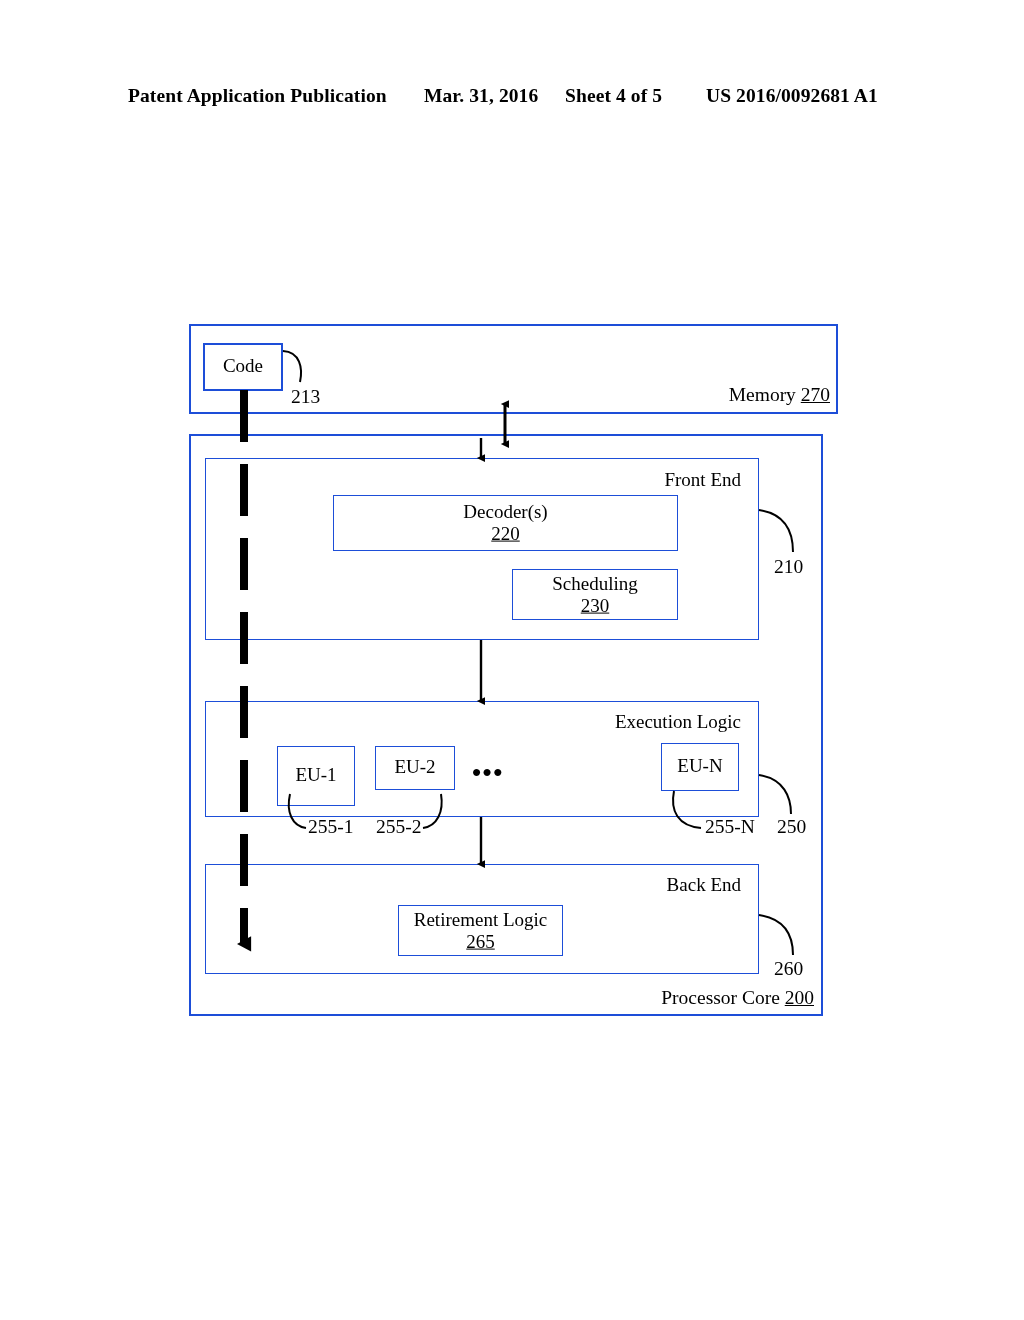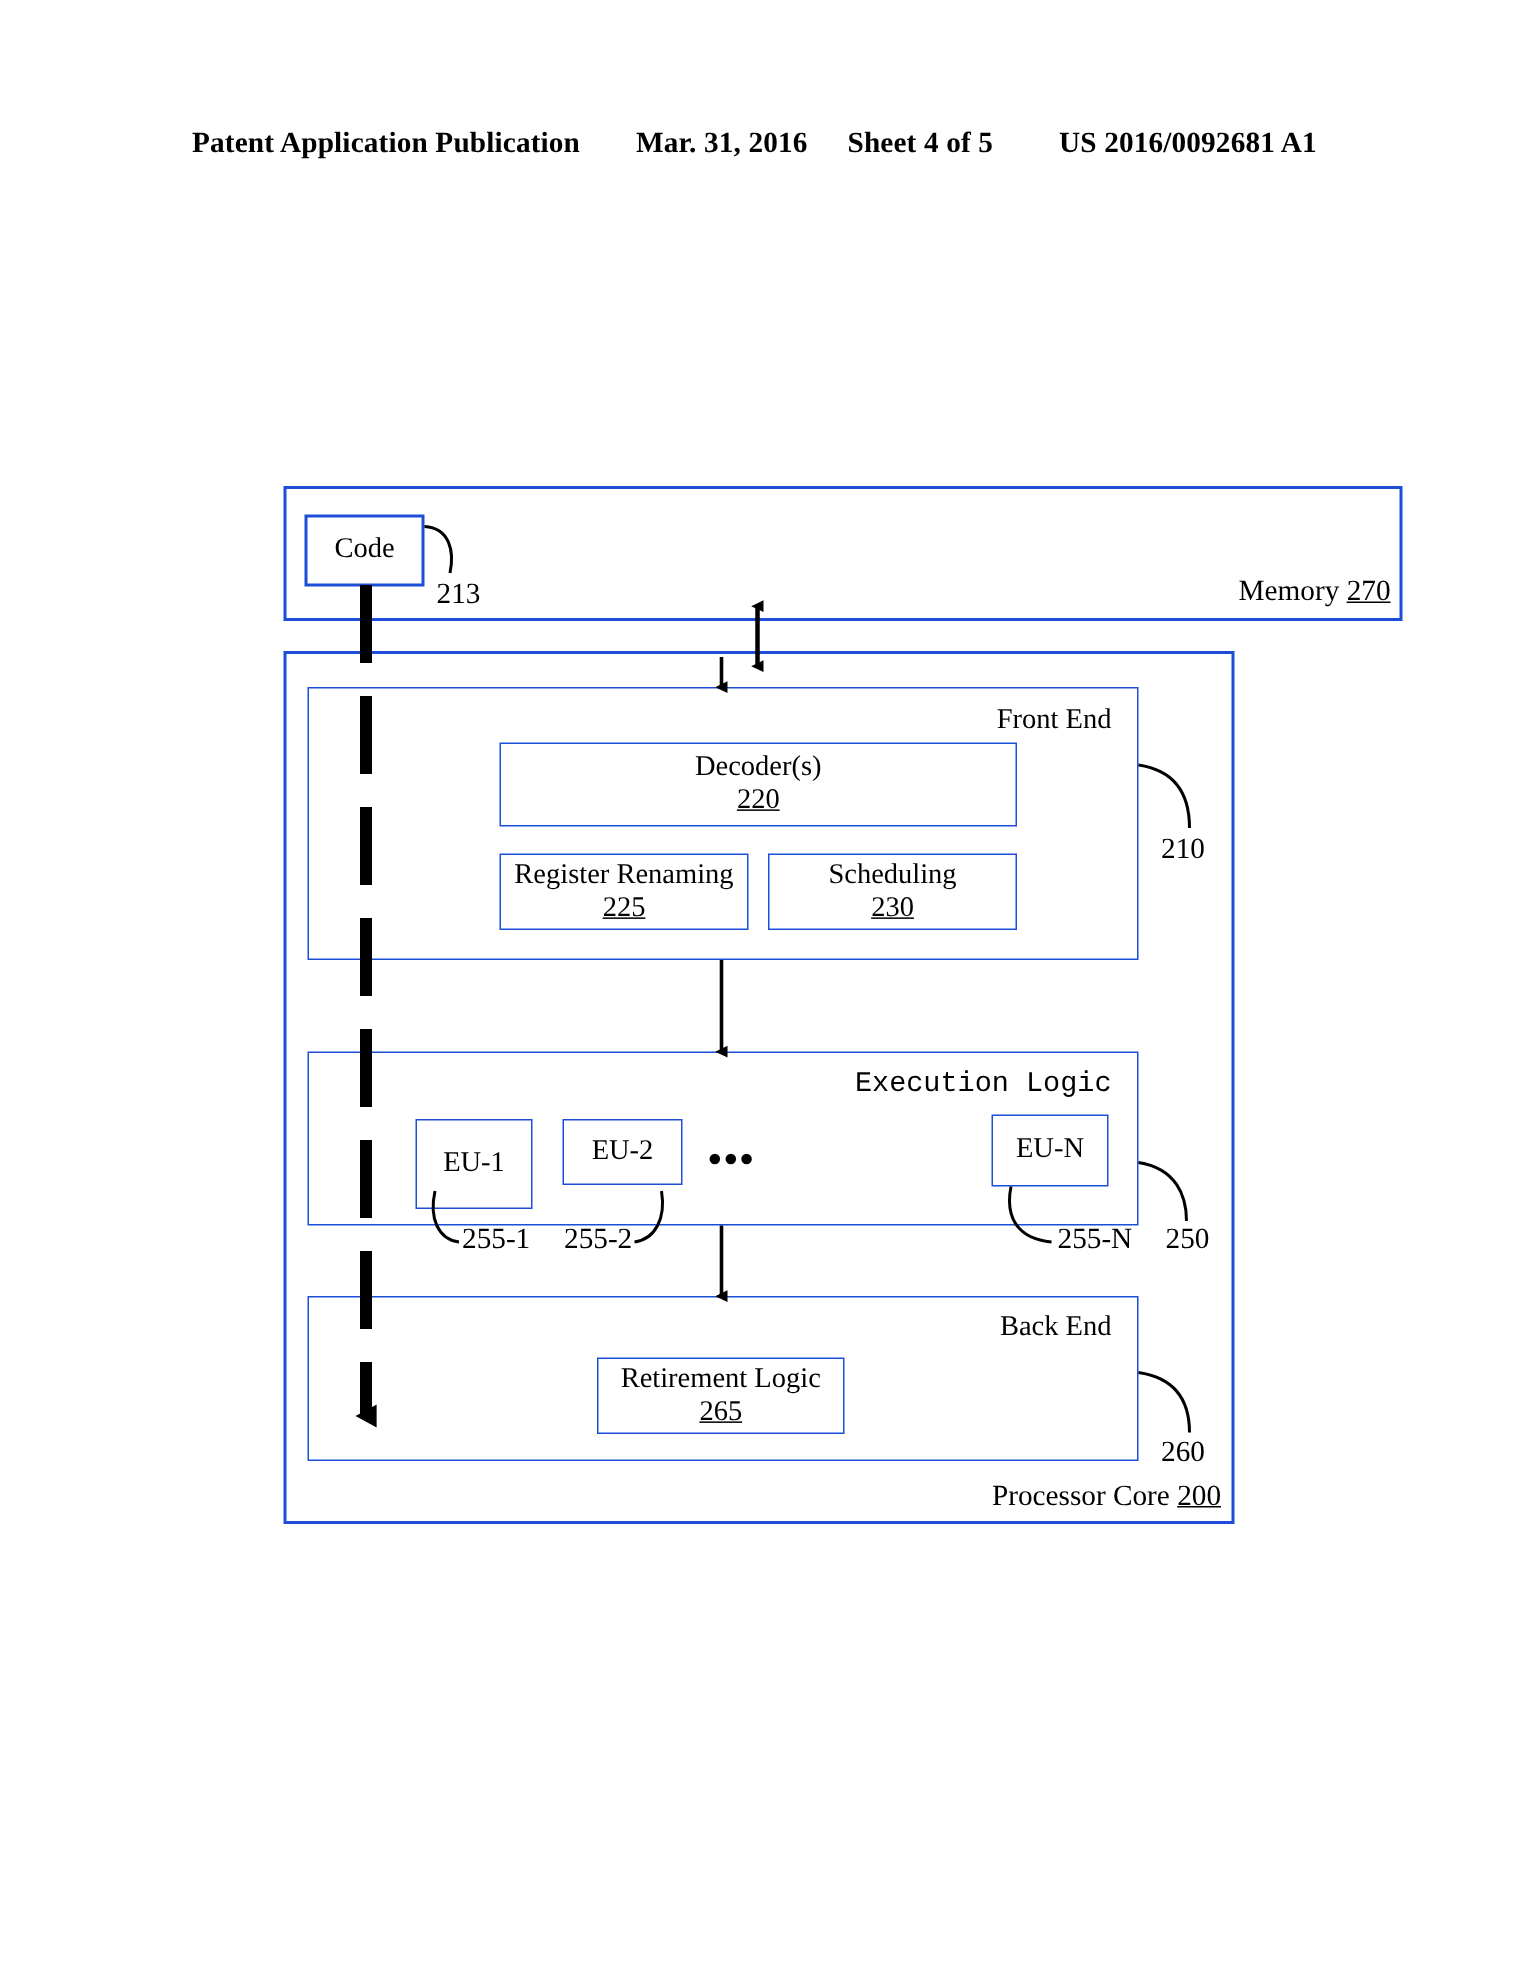--- a/index.html
+++ b/index.html
@@ -45,21 +45,21 @@
 
   .box {
     position: absolute;
     box-sizing: border-box;
     border: 2px solid #1d4ed8;
     background: transparent;
   }
   .box.thin { border-width: 1.6px; }
 
   
-  #memory-box   { left: 189px; top: 324px; width: 746px; height: 90px; }
+  #memory-box   { left: 189px; top: 324px; width: 649px; height: 90px; }
   
   #core-box     { left: 189px; top: 434px; width: 634px; height: 582px; }
 
   
   #frontend-box { left: 205px; top: 458px; width: 554px; height: 182px; }
   #exec-box     { left: 205px; top: 701px; width: 554px; height: 116px; }
   #backend-box  { left: 205px; top: 864px; width: 554px; height: 110px; }
 
   
   #code-box       { left: 203px; top: 343px;  width: 80px;  height: 48px; }
@@ -168,38 +168,32 @@
     <div class="section-title" style="top:10px;">Front End</div>
   </div>
 
   <div class="box thin" id="decoder-box">
     <div class="boxtext two">
       <span>Decoder(s)</span><br>
       <span class="refnum">220</span>
     </div>
   </div>
 
-  <div class="box thin" id="renaming-box">
-    <div class="boxtext two">
-      <span>Register Renaming</span><br>
-      <span class="refnum">225</span>
-    </div>
-  </div>
 
   <div class="box thin" id="scheduling-box">
     <div class="boxtext two">
       <span>Scheduling</span><br>
       <span class="refnum">230</span>
     </div>
   </div>
 
   <div class="ref" style="left:774px; top:556px;">210</div>
 
   <div class="box thin" id="exec-box">
-    <div class="section-title" style="top:9px;font-family:Liberation Mono, monospace;">Execution Logic</div>
+    <div class="section-title" style="top:9px;">Execution Logic</div>
   </div>
 
   <div class="box thin" id="eu1-box">
     <div class="boxtext one">EU-1</div>
   </div>
   <div class="box thin" id="eu2-box">
     <div class="boxtext one">EU-2</div>
   </div>
   <div class="box thin" id="eun-box">
     <div class="boxtext one">EU-N</div>

